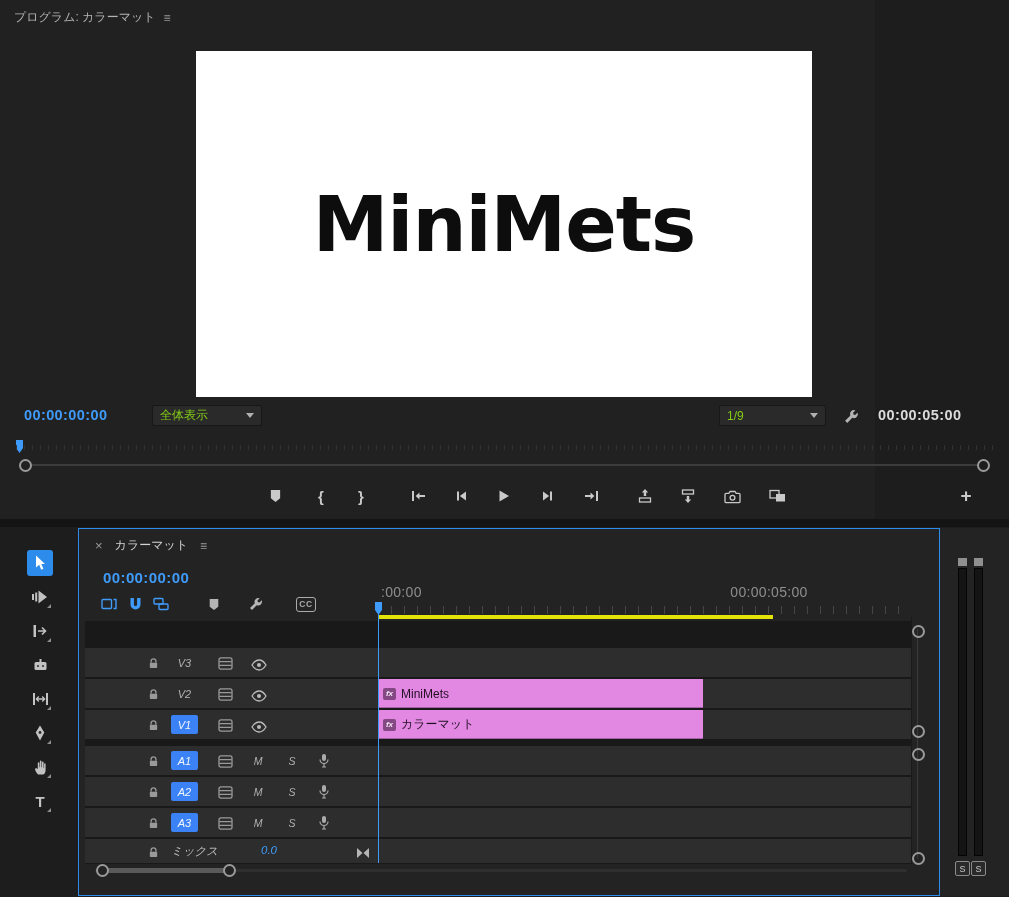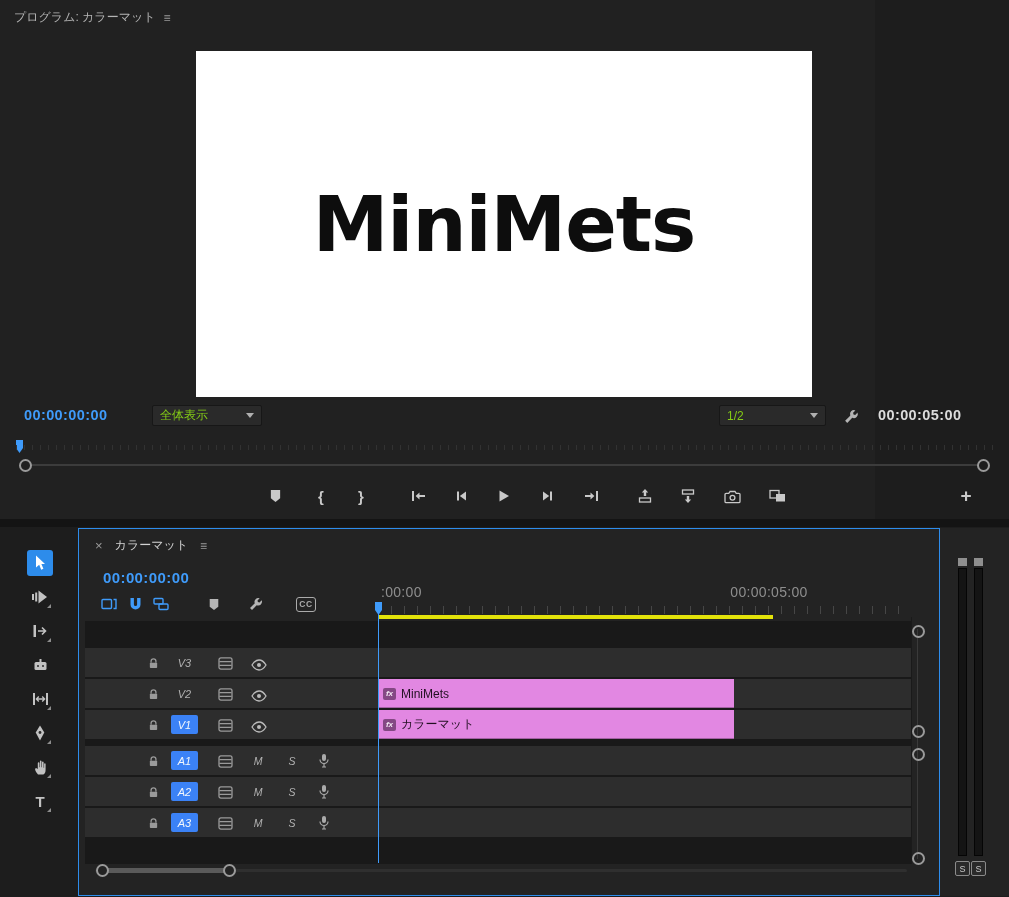--- a/index.html
+++ b/index.html
@@ -46,21 +46,21 @@
   .ccbox{width:21px;height:13px;border:1.5px solid #ababab;border-radius:3px;font-size:8.5px;font-weight:bold;
          color:#ababab;display:flex;align-items:center;justify-content:center;letter-spacing:.5px;}
   .rlabel{position:absolute;top:55px;font-size:14px;color:#8e8e8e;letter-spacing:.3px;}
   .rowbed{position:absolute;left:6px;top:92px;width:826px;height:243px;background:#191919;}
   .trow{position:absolute;left:6px;width:826px;height:29px;background:#2d2d2d;font-style:italic;}
   .tname{position:absolute;left:86px;top:5px;width:27px;height:19px;border-radius:2px;font-size:11px;
          display:flex;align-items:center;justify-content:center;color:#b0b0b0;}
   .tname.on{background:#3b82f6;color:#f2f7fc;}
   .msbtn{position:absolute;top:7px;width:16px;height:15px;display:flex;align-items:center;justify-content:center;
          font-size:10.5px;color:#b2b2b2;}
-  .clip{position:absolute;left:299px;width:356px;height:29px;background:#e287e2;box-shadow:inset 0 -1px 0 rgba(0,0,0,.28);
+  .clip{position:absolute;left:299px;width:325px;height:29px;background:#e287e2;box-shadow:inset 0 -1px 0 rgba(0,0,0,.28);
         display:flex;align-items:center;gap:5px;padding-left:5px;box-sizing:border-box;}
   .clip .name{font-size:12px;color:#221022;}
   .fxb{width:13px;height:12px;border-radius:2px;background:rgba(38,10,38,.5);color:#f3e8f3;
        font-size:8px;font-style:italic;font-weight:bold;display:flex;align-items:center;justify-content:center;}
   .workbar{position:absolute;left:299px;top:86px;width:395px;height:4px;background:#e3e30a;}
   .phline{position:absolute;left:299px;top:85px;width:1px;height:249px;background:#3f9bfa;z-index:6;}
   .phhead{position:absolute;left:296px;top:73px;width:7px;height:13px;background:#3f9bfa;z-index:6;
           clip-path:polygon(0 0,100% 0,100% 62%,50% 100%,0 62%);}
   .vline{position:absolute;left:832px;top:88px;width:1px;height:247px;background:#1a1a1a;}
   .gutline{position:absolute;left:838px;top:100px;width:1px;height:230px;background:#3a3a3a;}
@@ -88,21 +88,21 @@
     <div class="pm-frame">
       <span>MiniMets</span>
     </div>
 
     <span class="abs tc blue" style="left:24px;top:407px;">00:00:00:00</span>
     <div class="dd" style="left:152px;top:405px;width:110px;">
       <span>全体表示</span>
       <span class="caret"></span>
     </div>
     <div class="dd" style="left:719px;top:405px;width:107px;">
-      <span>1/2</span>
+      <span>1/9</span>
       <span class="caret"></span>
     </div>
     <div class="abs f" style="left:840px;top:405px;width:22px;height:22px;">
       <svg width="17" height="17" viewBox="0 0 16 16">
           <path d="M13.7 4.3a3.8 3.8 0 0 1-5 4.9L4 14l-2-2 4.8-4.7a3.8 3.8 0 0 1 4.9-5L9.5 4.5l.4 1.6 1.6.4 2.2-2.2z" fill="#b5b5b5"></path>
         </svg>
     </div>
     <span class="abs tc light" style="left:878px;top:407px;">00:00:05:00</span>
 
     <div class="mini-ph" style="left:16px;top:440px;"></div>
@@ -388,20 +388,31 @@
             <path d="M1.5 5h13M1.5 9h13" stroke="#9a9a9a" stroke-width="1.4"></path>
           </svg></span>
       <span class="msbtn" style="left:165px;">M</span>
       <span class="msbtn" style="left:199px;">S</span>
       <span class="abs" style="left:233px;top:7px;"><svg width="12" height="15" viewBox="0 0 12 15">
             <rect x="4" y="1" width="4" height="7" rx="2" fill="#aaaaaa"></rect>
             <path d="M2 6.5a4 4 0 0 0 8 0M6 11v3M4 14h4" stroke="#aaaaaa" stroke-width="1.2" fill="none"></path>
           </svg></span>
     </div>
 
+    <div class="trow" style="top:310px;height:24px;">
+      <span class="abs" style="left:62px;top:6px;"><svg width="13" height="13" viewBox="0 0 16 16">
+            <path d="M5 7V5.2a3 3 0 0 1 6 0V7" fill="none" stroke="#9a9a9a" stroke-width="1.6"></path>
+            <rect x="3.5" y="7" width="9" height="6.5" rx="1" fill="#9a9a9a"></rect>
+          </svg></span>
+      <span class="abs" style="left:86px;top:5px;font-size:11.5px;color:#bdbdbd;">ミックス</span>
+      <span class="abs" style="left:176px;top:5px;font-size:11.5px;color:#3f9bfa;">0.0</span>
+      <span class="abs" style="left:271px;top:6px;"><svg width="14" height="12" viewBox="0 0 14 12">
+            <path d="M1 1l5.5 5L1 11zM13 1L7.5 6 13 11z" fill="#b5b5b5"></path>
+          </svg></span>
+    </div>
 
     <div class="phhead"></div>
     <div class="phline"></div>
 
     <div class="vline"></div>
     <div class="gutline"></div>
     <div class="circ" style="left:833px;top:96px;"></div>
     <div class="circ" style="left:833px;top:196px;"></div>
     <div class="circ" style="left:833px;top:219px;"></div>
     <div class="circ" style="left:833px;top:323px;"></div>

